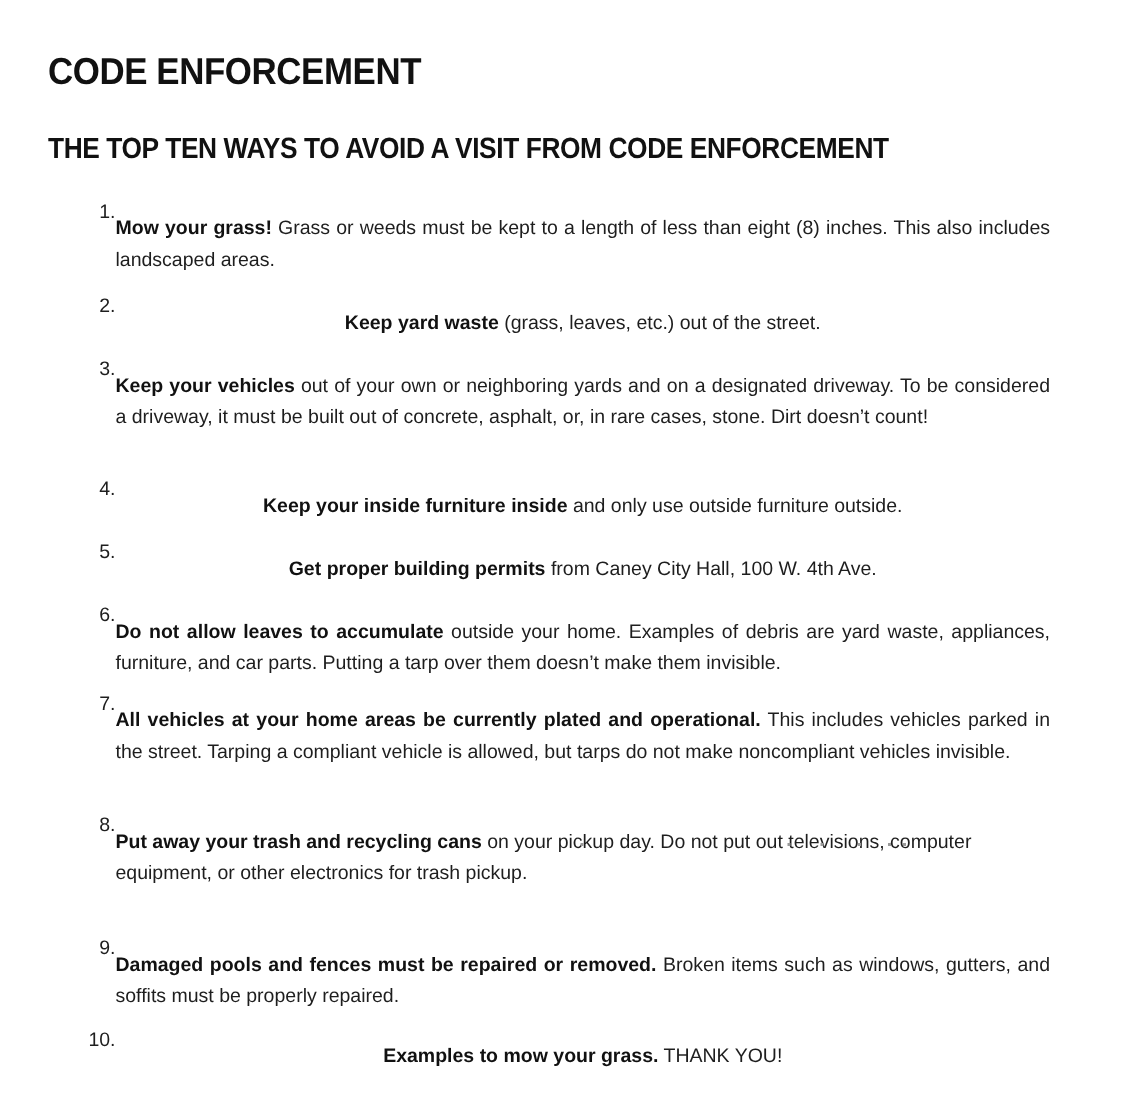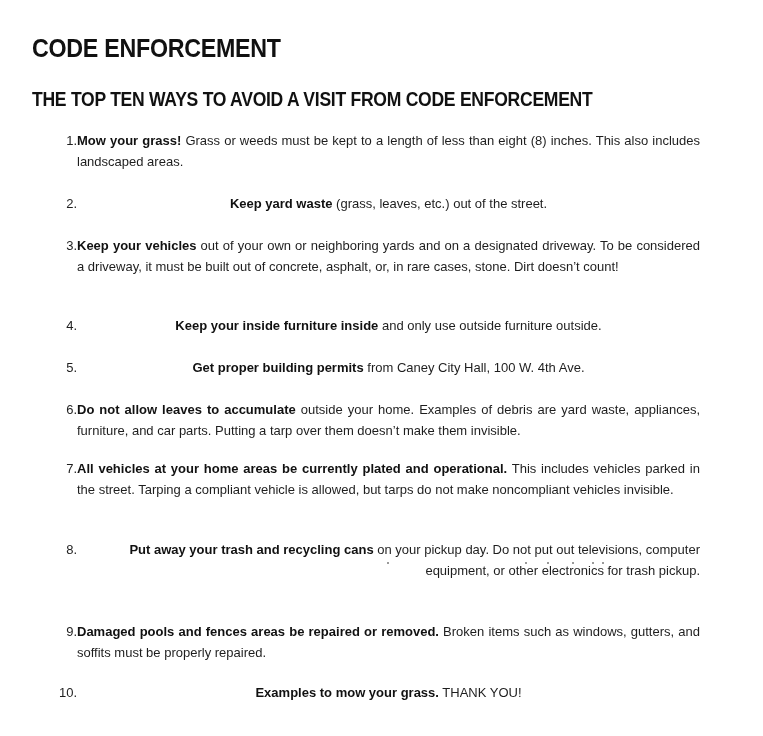--- a/index.html
+++ b/index.html
@@ -65,20 +65,21 @@
     .item .num {
       position: absolute;
       left: 0;
       top: 0;
       width: 23px;
       text-align: right;
     }
     .item .body {
       margin-left: 23px;
       text-align: justify;
+      margin-top: 11px;
     }
     .item.no-justify .body { text-align: center; }
     .item b { font-weight: bold; color: #111; }
     .faint-marks {
       position: absolute;
       left: 387px;
       top: 562px;
       width: 230px;
       height: 6px;
     }
@@ -130,26 +131,26 @@
       <div class="body"><b>Do not allow leaves to accumulate</b><span> outside your home. Examples of debris are yard waste, appliances, furniture, and car parts. Putting a tarp over them doesn’t make them invisible.</span></div>
     </div>
 
     <div class="item" style="top:458px;">
       <span class="num">7.</span>
       <div class="body"><b>All vehicles at your home areas be currently plated and operational.</b><span> This includes vehicles parked in the street. Tarping a compliant vehicle is allowed, but tarps do not make noncompliant vehicles invisible.</span></div>
     </div>
 
     <div class="item" style="top:539px;">
       <span class="num">8.</span>
-      <div class="body" style="text-align:right;"><b>Put away your trash and recycling cans</b><span> on your pickup day. Do not put out televisions, computer equipment, or other electronics for trash pickup.</span></div>
+      <div class="body" style="text-align:left;"><b>Put away your trash and recycling cans</b><span> on your pickup day. Do not put out televisions, computer equipment, or other electronics for trash pickup.</span></div>
     </div>
 
     <div class="item" style="top:621px;">
       <span class="num">9.</span>
-      <div class="body"><b>Damaged pools and fences areas be repaired or removed.</b><span> Broken items such as windows, gutters, and soffits must be properly repaired.</span></div>
+      <div class="body"><b>Damaged pools and fences must be repaired or removed.</b><span> Broken items such as windows, gutters, and soffits must be properly repaired.</span></div>
     </div>
 
     <div class="item no-justify" style="top:682px;">
       <span class="num">10.</span>
       <div class="body"><b>Examples to mow your grass.</b><span> THANK YOU!</span></div>
     </div>
 
   </div>
 
   <div class="faint-marks">

